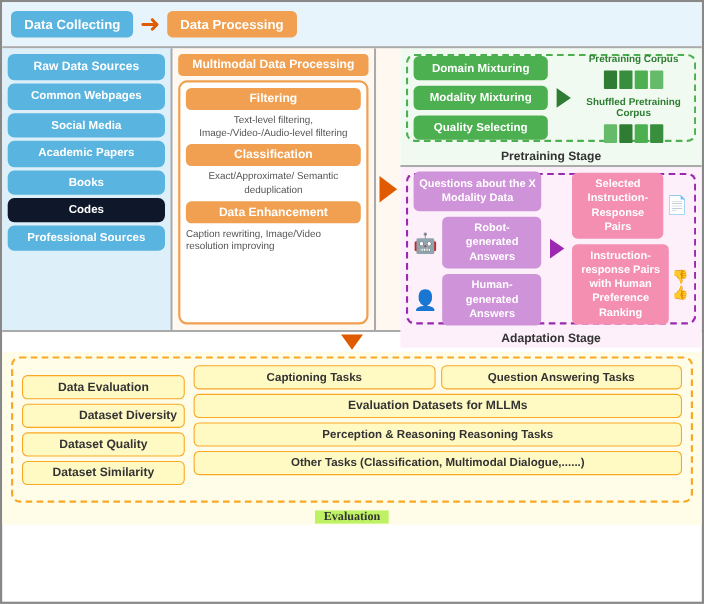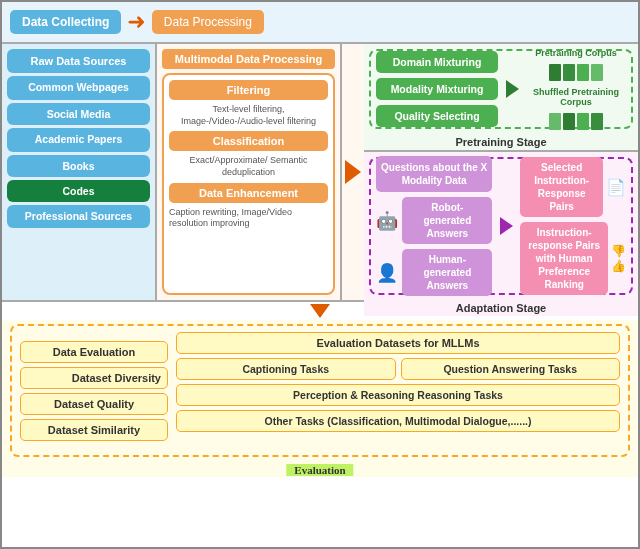--- a/index.html
+++ b/index.html
@@ -21,32 +21,32 @@
 
   </style>
 </head>
 <body>
 
 <div class="page-wrapper">
 
   <div style="display:flex; align-items:center; height:42px; background:#e8f4fb; border-bottom:2px solid #aaa; padding: 0 8px; gap:6px;">
     <div style="background:#5ab4e0; color:#fff; padding:5px 12px; border-radius:5px; font-weight:bold; font-size:12px;">Data Collecting</div>
     <div style="color:#e05a00; font-size:22px; line-height:1;">➜</div>
-    <div style="background:#f0a050; color:#fff; padding:5px 12px; border-radius:5px; font-weight:normal; font-size:12px;">Data Processing</div>
+    <div style="background:#f0a050; color:#fff; padding:5px 12px; border-radius:5px; font-weight:bold; font-size:12px;">Data Processing</div>
   </div>
 
   <div style="display:flex; height:258px; border-bottom:2px solid #aaa;">
 
     <div style="width:155px; border-right:2px solid #aaa; background:#ddf0fa; padding:5px; display:flex; flex-direction:column; gap:3px;">
       <div style="background:#5ab4e0; color:#fff; text-align:center; padding:5px 4px; border-radius:6px; font-weight:bold; font-size:11px; line-height:1.3;">Raw Data Sources</div>
       <div style="background:#5ab4e0; color:#fff; text-align:center; padding:5px 4px; border-radius:6px; font-weight:bold; font-size:10.5px; line-height:1.3;">Common Webpages</div>
       <div style="background:#5ab4e0; color:#fff; text-align:center; padding:5px 4px; border-radius:6px; font-weight:bold; font-size:10.5px;">Social Media</div>
       <div style="background:#5ab4e0; color:#fff; text-align:center; padding:5px 4px; border-radius:6px; font-weight:bold; font-size:10.5px; line-height:1.3;">Academic Papers</div>
       <div style="background:#5ab4e0; color:#fff; text-align:center; padding:5px 4px; border-radius:6px; font-weight:bold; font-size:10.5px;">Books</div>
-      <div style="background:#15803d; color:#fff; text-align:center; padding:5px 4px; border-radius:6px; font-weight:bold; font-size:10.5px;">Codes</div>
+      <div style="background:#0f172a; color:#fff; text-align:center; padding:5px 4px; border-radius:6px; font-weight:bold; font-size:10.5px;">Codes</div>
       <div style="background:#5ab4e0; color:#fff; text-align:center; padding:5px 4px; border-radius:6px; font-weight:bold; font-size:10.5px; line-height:1.3;">Professional Sources</div>
     </div>
 
     <div style="width:185px; border-right:2px solid #aaa; background:#fff8f0; padding:5px; display:flex; flex-direction:column; gap:4px;">
       <div style="background:#f0a050; color:#fff; text-align:center; font-weight:bold; font-size:11px; padding:4px; border-radius:4px;">Multimodal Data Processing</div>
       <div style="border:2px solid #f0a050; border-radius:8px; padding:5px; background:#fff; display:flex; flex-direction:column; gap:4px; flex:1;">
         <div style="background:#f0a050; color:#fff; text-align:center; padding:4px; border-radius:5px; font-weight:bold; font-size:11px;">Filtering</div>
         <div style="font-size:9px; color:#555; text-align:center; line-height:1.3;">Text-level filtering, Image-/Video-/Audio-level filtering</div>
         <div style="background:#f0a050; color:#fff; text-align:center; padding:4px; border-radius:5px; font-weight:bold; font-size:11px;">Classification</div>
         <div style="font-size:9px; color:#555; text-align:center; line-height:1.3;">Exact/Approximate/ Semantic deduplication</div>
@@ -141,25 +141,25 @@
     <div style="border:2px dashed #f9a825; border-radius:8px; height:calc(100% - 12px); display:flex; gap:8px; padding:6px 8px;">
 
       <div style="width:148px; display:flex; flex-direction:column; gap:4px; justify-content:center;">
         <div style="background:#fff9c4; border:1.5px solid #f9a825; border-radius:5px; text-align:center; padding:4px 6px; font-size:11px; font-weight:bold; color:#333;">Data Evaluation</div>
         <div style="background:#fff9c4; border:1.5px solid #f9a825; border-radius:5px; text-align:right; padding:4px 6px; font-size:11px; font-weight:bold; color:#333;">Dataset Diversity</div>
         <div style="background:#fff9c4; border:1.5px solid #f9a825; border-radius:5px; text-align:center; padding:4px 6px; font-size:11px; font-weight:bold; color:#333;">Dataset Quality</div>
         <div style="background:#fff9c4; border:1.5px solid #f9a825; border-radius:5px; text-align:center; padding:4px 6px; font-size:11px; font-weight:bold; color:#333;">Dataset Similarity</div>
       </div>
 
       <div style="flex:1; display:flex; flex-direction:column; gap:4px;">
-        <div style="background:#fff9c4; border:1.5px solid #f9a825; border-radius:5px; text-align:center; padding:4px 6px; font-size:11px; font-weight:bold; color:#333;">Evaluation Datasets for MLLMs</div>
         <div style="display:flex; gap:5px;">
           <div style="flex:1; background:#fff9c4; border:1.5px solid #f9a825; border-radius:5px; text-align:center; padding:4px; font-size:10.5px; font-weight:bold; color:#333;">Captioning Tasks</div>
           <div style="flex:1; background:#fff9c4; border:1.5px solid #f9a825; border-radius:5px; text-align:center; padding:4px; font-size:10.5px; font-weight:bold; color:#333;">Question Answering Tasks</div>
         </div>
+        <div style="background:#fff9c4; border:1.5px solid #f9a825; border-radius:5px; text-align:center; padding:4px 6px; font-size:11px; font-weight:bold; color:#333;">Evaluation Datasets for MLLMs</div>
         <div style="display:flex; gap:5px;">
           <div style="flex:1; background:#fff9c4; border:1.5px solid #f9a825; border-radius:5px; text-align:center; padding:4px; font-size:10.5px; font-weight:bold; color:#333;">Perception &amp; Reasoning Reasoning Tasks</div>
         </div>
         <div style="display:flex; gap:5px;">
           <div style="flex:1; background:#fff9c4; border:1.5px solid #f9a825; border-radius:5px; text-align:center; padding:4px; font-size:10.5px; font-weight:bold; color:#333;">Other Tasks (Classification, Multimodal Dialogue,......)</div>
         </div>
       </div>
     </div>
     <div style="position:absolute; bottom:1px; left:50%; transform:translateX(-50%); font-size:11px; font-weight:bold; color:#333; background:#bef264; padding:0 8px;font-family:Liberation Serif, serif;">Evaluation</div>
   </div>

